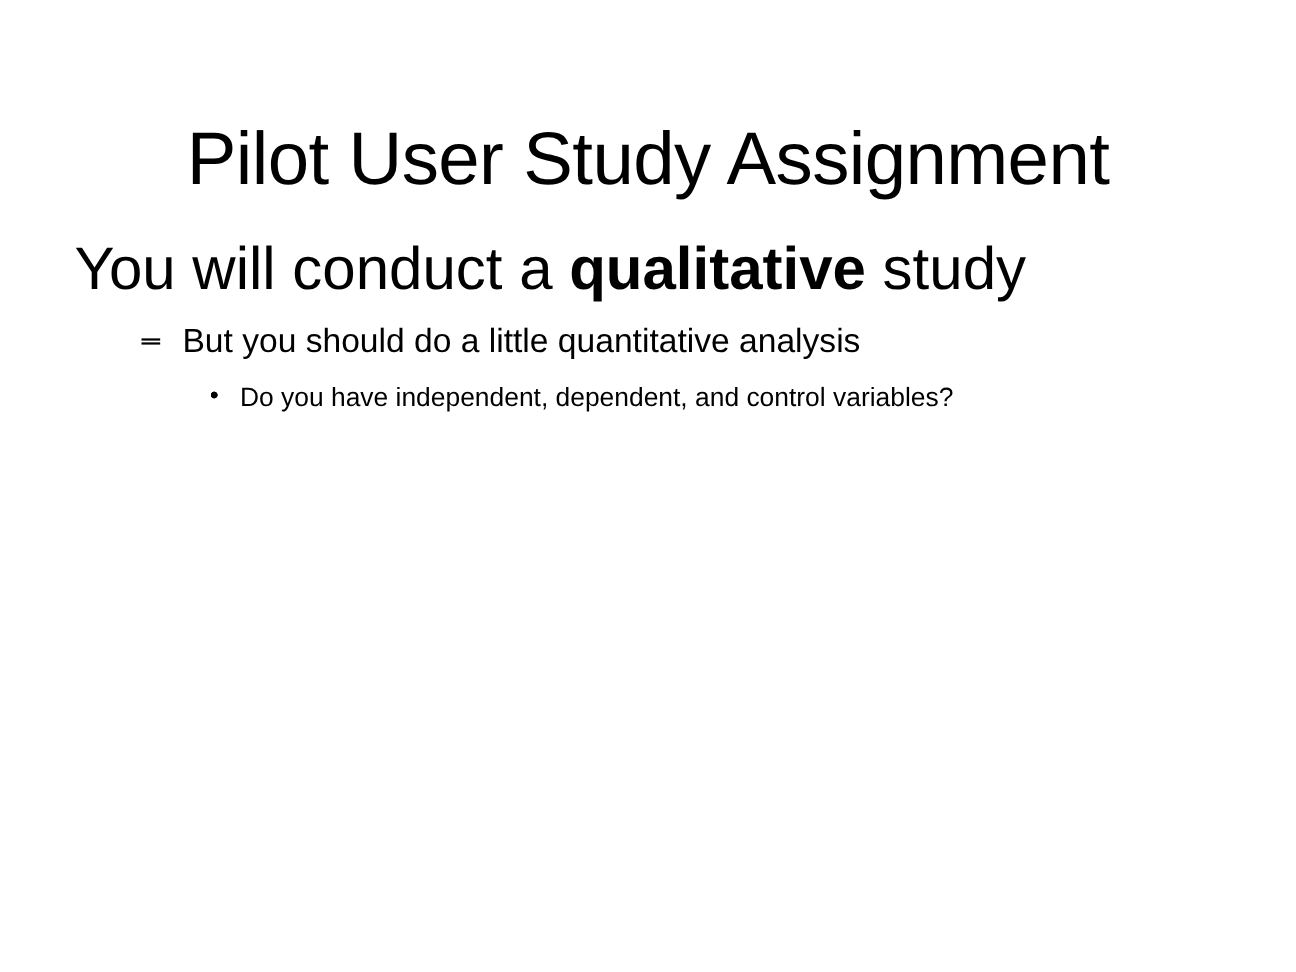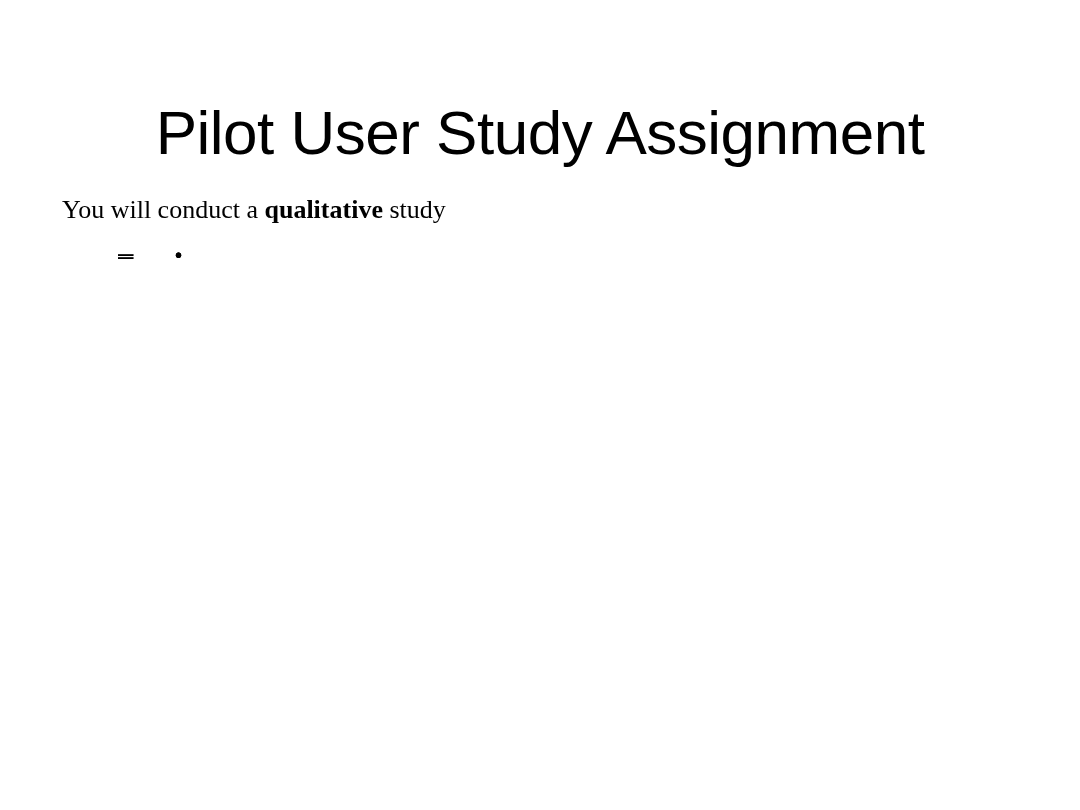--- a/index.html
+++ b/index.html
@@ -37,26 +37,25 @@
   
   .body-block {
     position: absolute;
     left: 62px;
     top: 195px;
     right: 60px;
   }
 
   
   .lvl1 {
-    font-size: 26px;
+    font-size: 50px;
     line-height: 1.18;
     font-weight: 400;
     margin: 0 0 10px 0;
     white-space: nowrap;
-    font-family: Liberation Serif, serif;
   }
   .lvl1 .em {
     font-weight: 700;
   }
 
   
   .lvl2 {
     position: relative;
     font-size: 28px;
     line-height: 1.2;
@@ -107,33 +106,35 @@
   <div class="body-block">
 
     <p class="lvl1"><span>You will conduct a </span><span class="em">qualitative</span><span> study</span></p>
 
     <p class="lvl2">
       <span class="dash-bullet">–</span>
     </p>
 
     <p class="lvl2">
       <span class="dash-bullet">–</span>
+      <span>But you should do a little quantitative analysis</span>
     </p>
 
     <div class="lvl3-group">
 
       <p class="lvl3">
         <span class="dot-bullet">•</span>
       </p>
 
       <p class="lvl3">
         <span class="dot-bullet">•</span>
       </p>
 
       <p class="lvl3">
         <span class="dot-bullet">•</span>
+        <span>Do you have independent, dependent, and control variables?</span>
       </p>
 
     </div>
 
   </div>
 
 </div>
 
 </body></html>

